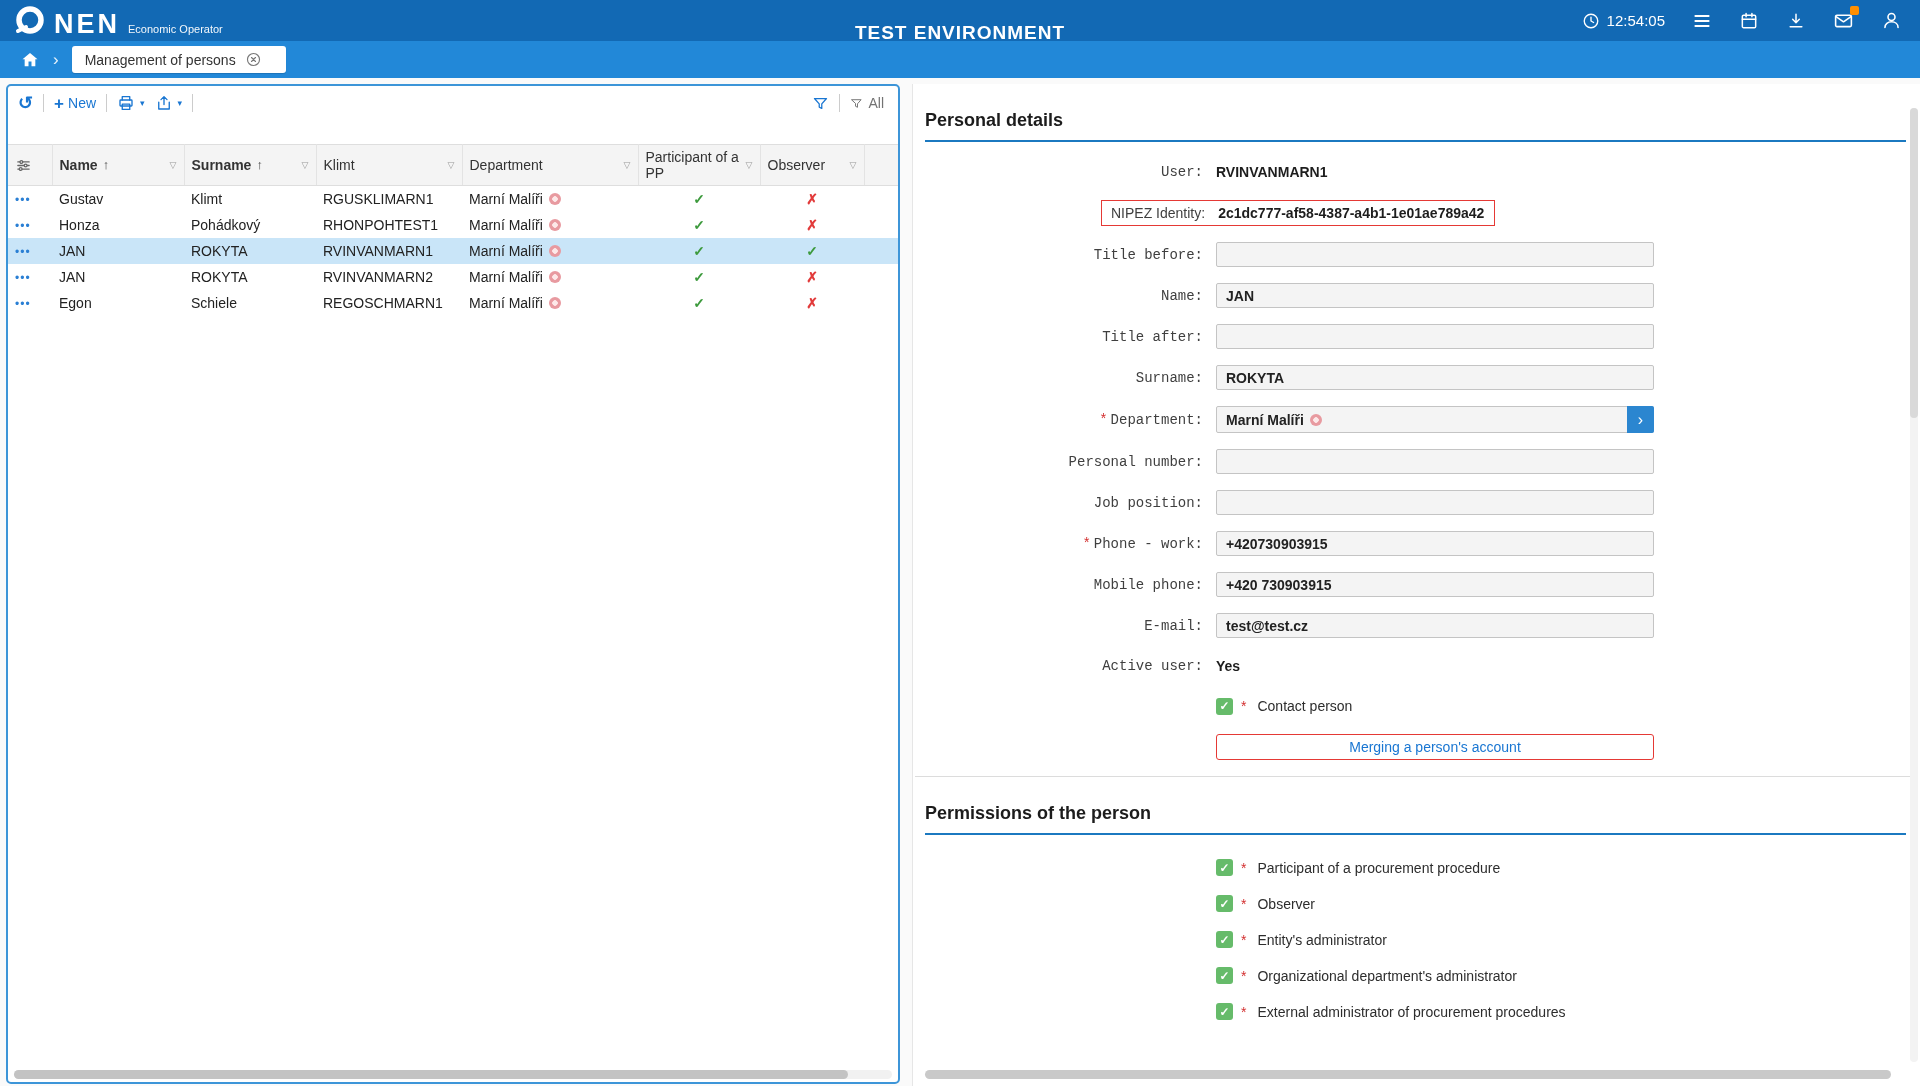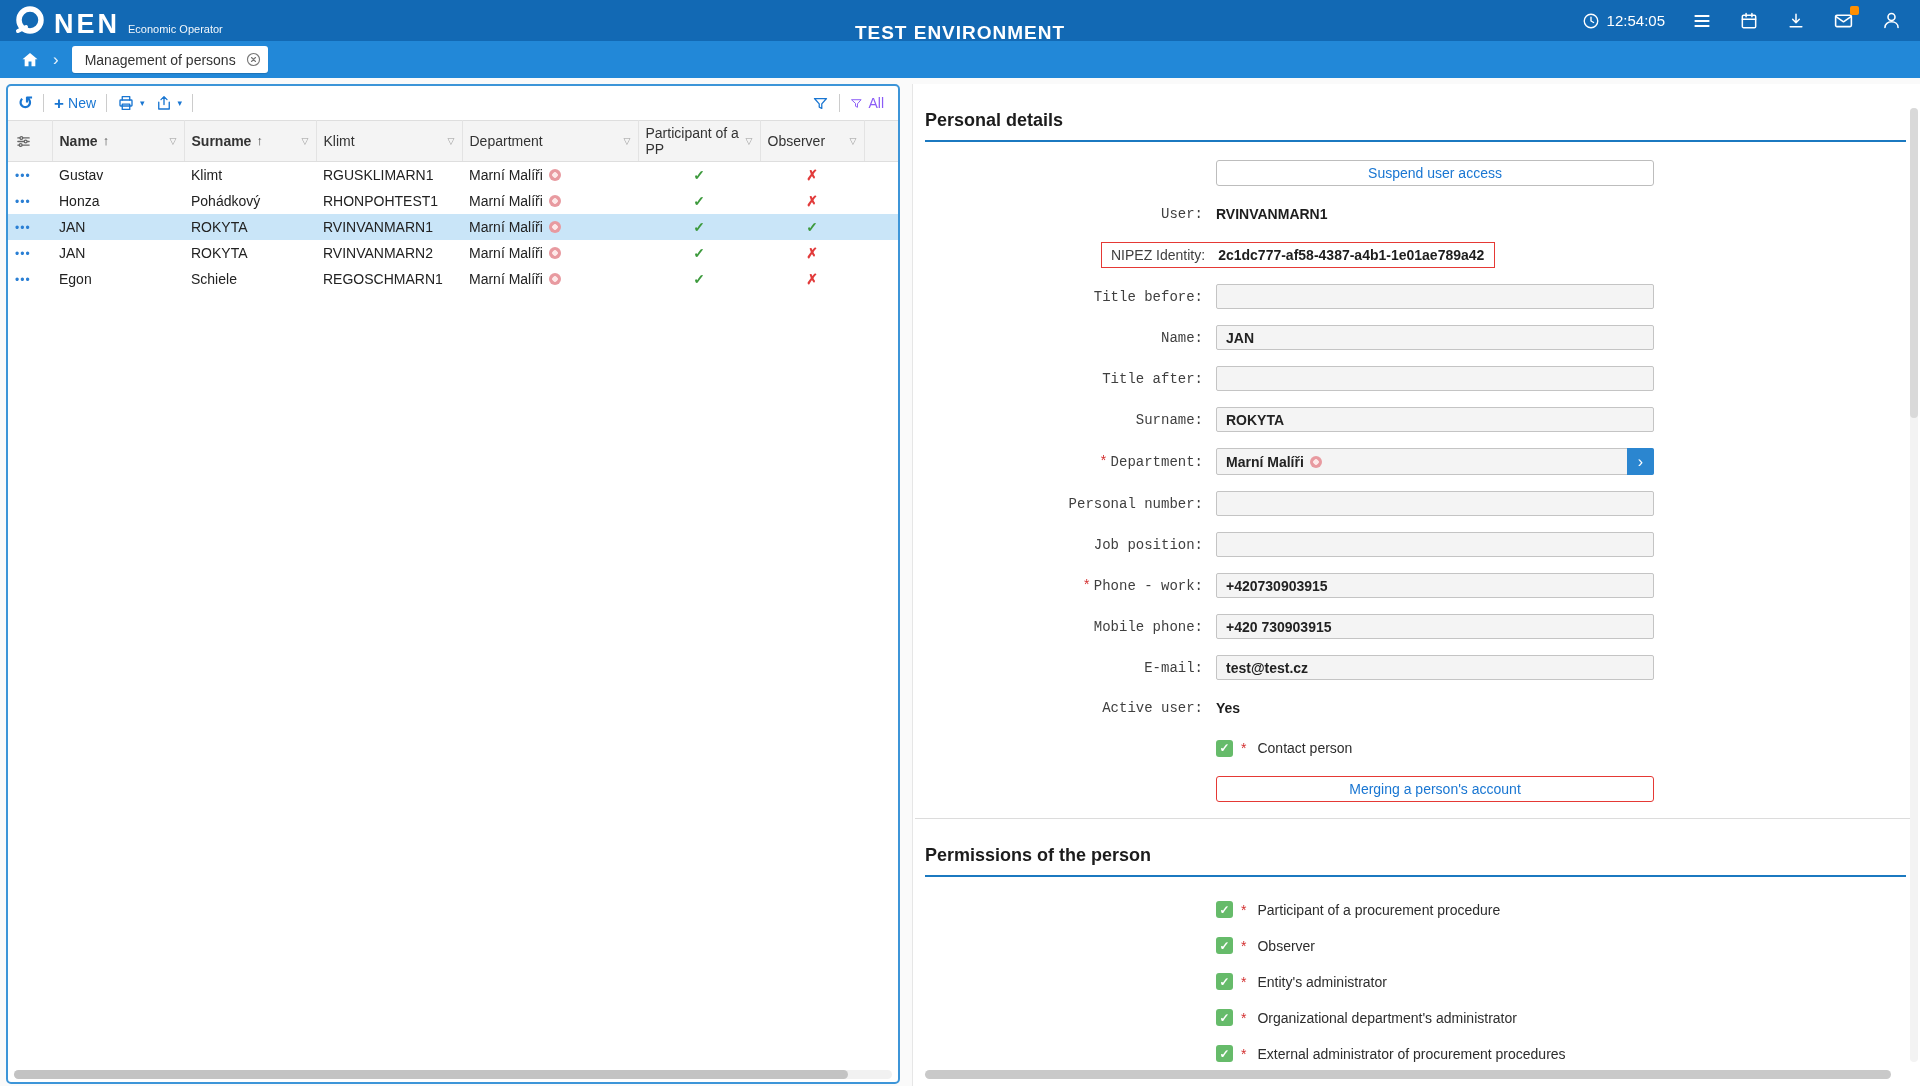--- a/index.html
+++ b/index.html
@@ -19,35 +19,35 @@
   .brand-sub{font-size:11px;margin-bottom:3px;opacity:.95;}
   .env-title{position:absolute;left:50%;top:50%;transform:translate(-50%,-50%);font-size:19px;font-weight:bold;letter-spacing:1px;margin-top:12px;}
   .topbar-right{position:absolute;right:18px;top:0;height:41px;display:flex;align-items:center;gap:27px;}
   .clock{display:flex;align-items:center;gap:7px;font-size:15px;}
   .tb-btn{background:none;border:0;padding:0;color:#fff;cursor:pointer;position:relative;display:flex;}
   .mail-badge{position:absolute;top:-4px;right:-5px;width:9px;height:9px;background:#ff8f00;border-radius:2px;}
 
   
   .crumbbar{position:absolute;top:41px;left:0;right:0;height:37px;background:#2288d8;display:flex;align-items:center;padding-left:20px;gap:13px;color:#fff;}
   .crumb-sep{font-size:17px;opacity:.9;}
-  .crumb-tab{background:#fff;height:27px;border-radius:3px;display:flex;align-items:center;gap:9px;padding:0 6px 0 13px;font-size:14px;color:#333;cursor:pointer;box-shadow:0 1px 1px rgba(0,0,0,.15);}
+  .crumb-tab{background:#fff;height:27px;border-radius:3px;display:flex;align-items:center;gap:9px;padding:0 24px 0 13px;font-size:14px;color:#333;cursor:pointer;box-shadow:0 1px 1px rgba(0,0,0,.15);}
   .tab-close{color:#777;display:flex;}
 
   
   .left-panel{position:absolute;left:6px;top:84px;width:894px;height:1000px;background:#fff;border:2px solid #3d95d8;border-radius:5px;overflow:hidden;box-sizing:border-box;}
   .grid-toolbar{height:34px;display:flex;align-items:center;gap:10px;padding:0 14px 0 10px;color:#1976d2;}
   .tbar-btn{background:none;border:0;padding:0;color:#1976d2;display:flex;align-items:center;gap:4px;cursor:pointer;font-size:14px;}
   .tbar-sep{width:1px;height:18px;background:#ccc;}
   .glyph-refresh{font-size:18px;line-height:1;font-weight:bold;}
   .plus{font-size:17px;font-weight:bold;line-height:1;}
   .dd{font-size:9px;line-height:1;margin-left:1px;}
   .tbar-spacer{flex:1;}
-  .filter-all{display:flex;align-items:center;gap:5px;font-size:14px;color:#8b5cf6;text-align:right;}
-
-  table.grid{border-collapse:collapse;width:100%;font-size:14px;color:#222;table-layout:fixed;}
+  .filter-all{display:flex;align-items:center;gap:5px;font-size:14px;color:#737373;text-align:right;}
+
+  table.grid{border-collapse:collapse;width:100%;font-size:14px;color:#222;table-layout:fixed;margin-top:24px;}
   .grid th{background:#f4f4f4;border-top:1px solid #dedede;border-bottom:1px solid #dedede;border-right:1px solid #e3e3e3;height:40px;font-weight:normal;text-align:left;padding:0 7px;vertical-align:middle;}
   .grid th:last-child{border-right:none;}
   .th-inner{display:flex;align-items:center;gap:5px;line-height:1.15;}
   .th-label{color:#333;}
   .th-bold .th-label{font-weight:bold;}
   .sort-icon{font-weight:bold;color:#444;font-size:13px;}
   .th-filter{margin-left:auto;color:#999;font-size:9px;cursor:pointer;}
   .grid td{height:26px;padding:0 7px;overflow:hidden;white-space:nowrap;}
   .grid tr.selected td{background:#c9e5f8;}
   .dots{color:#2a7fd4;font-size:12px;letter-spacing:1px;cursor:pointer;}
@@ -319,24 +319,20 @@
       <div class="thumb"></div>
     </div>
 </section>
 
 <section class="right-panel">
   <h2 class="sec-title">Personal details</h2>
   <div class="blue-rule"></div>
 
   <div class="form">
 
-    <div class="form-row">
-      <span class="f-label"></span>
-      <button class="panel-btn f-ctrl">Suspend user access</button>
-    </div>
 
     <div class="form-row">
       <span class="f-label">User:</span>
       <span class="f-text">RVINVANMARN1</span>
     </div>
 
     <div class="form-row">
       <span class="nipez-box">
         <span class="nlabel">NIPEZ Identity:</span>
         <span class="nvalue">2c1dc777-af58-4387-a4b1-1e01ae789a42</span>

